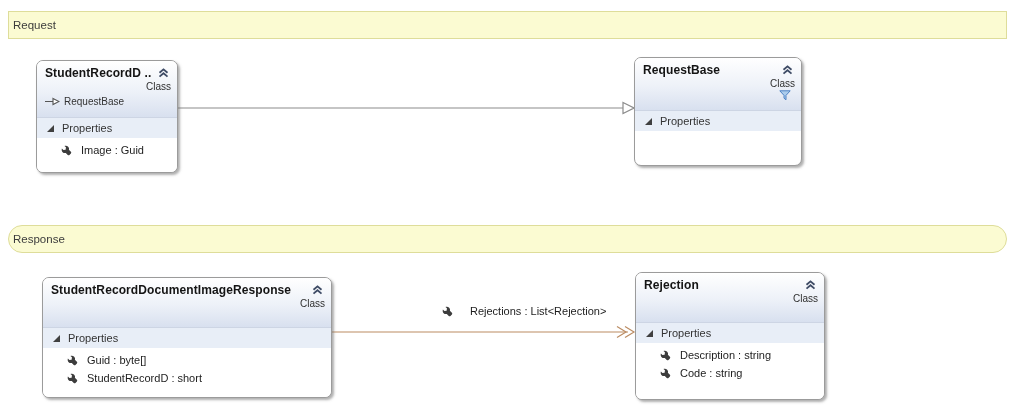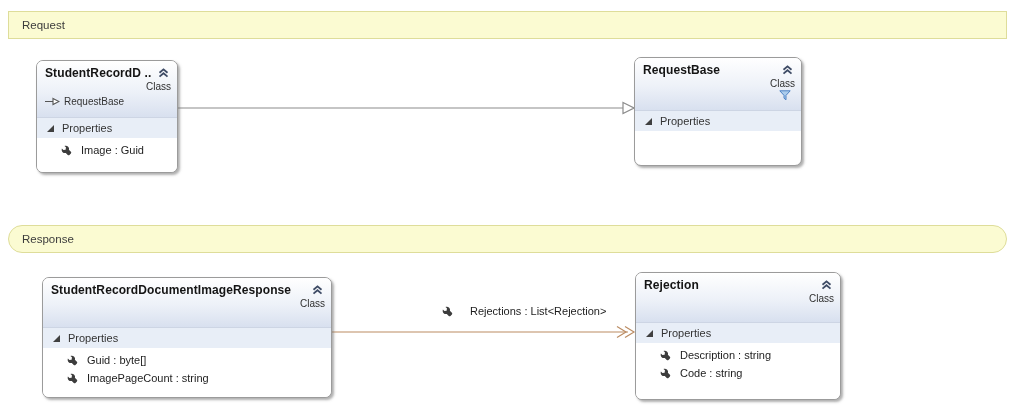--- a/index.html
+++ b/index.html
@@ -4,39 +4,39 @@
 <style>
   html,body { margin:0; padding:0; background:#ffffff; }
   #canvas {
     position:relative; width:1017px; height:407px;
     background:#ffffff; overflow:hidden;
     font-family:"Liberation Sans", sans-serif;
   }
   .banner {
     position:absolute; left:8px; width:999px; height:28px;
     background:#fbfbd2; border:1px solid #dedd9a; box-sizing:border-box;
-    display:flex; align-items:center; padding-left:13px;
+    display:flex; align-items:center; padding-left:4px;
     font-size:11.5px; color:#3c3c3c;
   }
   #banner-request  { top:11px; }
   #banner-response { top:225px;border-radius:14px; }
 
   .connector { position:absolute; }
 
   .class-box {
     position:absolute; box-sizing:border-box;
     background:#ffffff; border:1px solid #9b9b9b; border-radius:7px;
     box-shadow:2px 2px 2.5px rgba(110,110,110,0.55);
     display:flex; flex-direction:column; overflow:hidden;
     z-index:2;
   }
   #class-box-1 { left:36px;  top:60px;  width:142px; height:113px; }
   #class-box-2 { left:634px; top:57px;  width:168px; height:109px; }
   #class-box-3 { left:33px;  top:277px; width:290px; height:121px;margin-left:9px; }
-  #class-box-4 { left:635px; top:272px; width:206px; height:128px; }
+  #class-box-4 { left:635px; top:272px; width:190px; height:128px; }
 
   .box-header {
     background:linear-gradient(180deg,#ffffff 0%, #edf1f8 55%, #d8e0ef 100%);
     border-bottom:1px solid #cdd5e4;
     padding:5px 6px 2px 8px; box-sizing:border-box; flex-shrink:0;
   }
   #class-box-1 .box-header { height:57px; }
   #class-box-2 .box-header { height:53px; }
   #class-box-3 .box-header { height:50px; }
   #class-box-4 .box-header { height:50px; }
@@ -199,21 +199,21 @@
             </g>
         </svg>
         <span>Guid : byte[]</span>
       </div>
       <div class="member-row">
         <svg width="13" height="13" viewBox="-2 -2 20 20">
           <g transform="rotate(-45 8 8)">
               <path d="M5.2 0.8 L5.2 4 L8 6.1 L10.8 4 L10.8 0.8 C12.7 1.7 14 3.6 14 5.6 C14 7.4 13 9 11.4 9.8 L11.4 14.2 C11.4 15.2 10.6 16 9.6 16 L6.4 16 C5.4 16 4.6 15.2 4.6 14.2 L4.6 9.8 C3 9 2 7.4 2 5.6 C2 3.6 3.3 1.7 5.2 0.8 Z" fill="#3d3d3d"></path>
             </g>
         </svg>
-        <span>ImagePageCount : string</span>
+        <span>StudentRecordD : short</span>
       </div>
     </div>
   </div>
 
   <div class="class-box" id="class-box-4">
     <div class="box-header">
       <div class="title-row">
         <span class="box-title">Rejection</span>
         <span class="collapse-btn">
           <svg width="11" height="10" viewBox="0 0 11 10">

